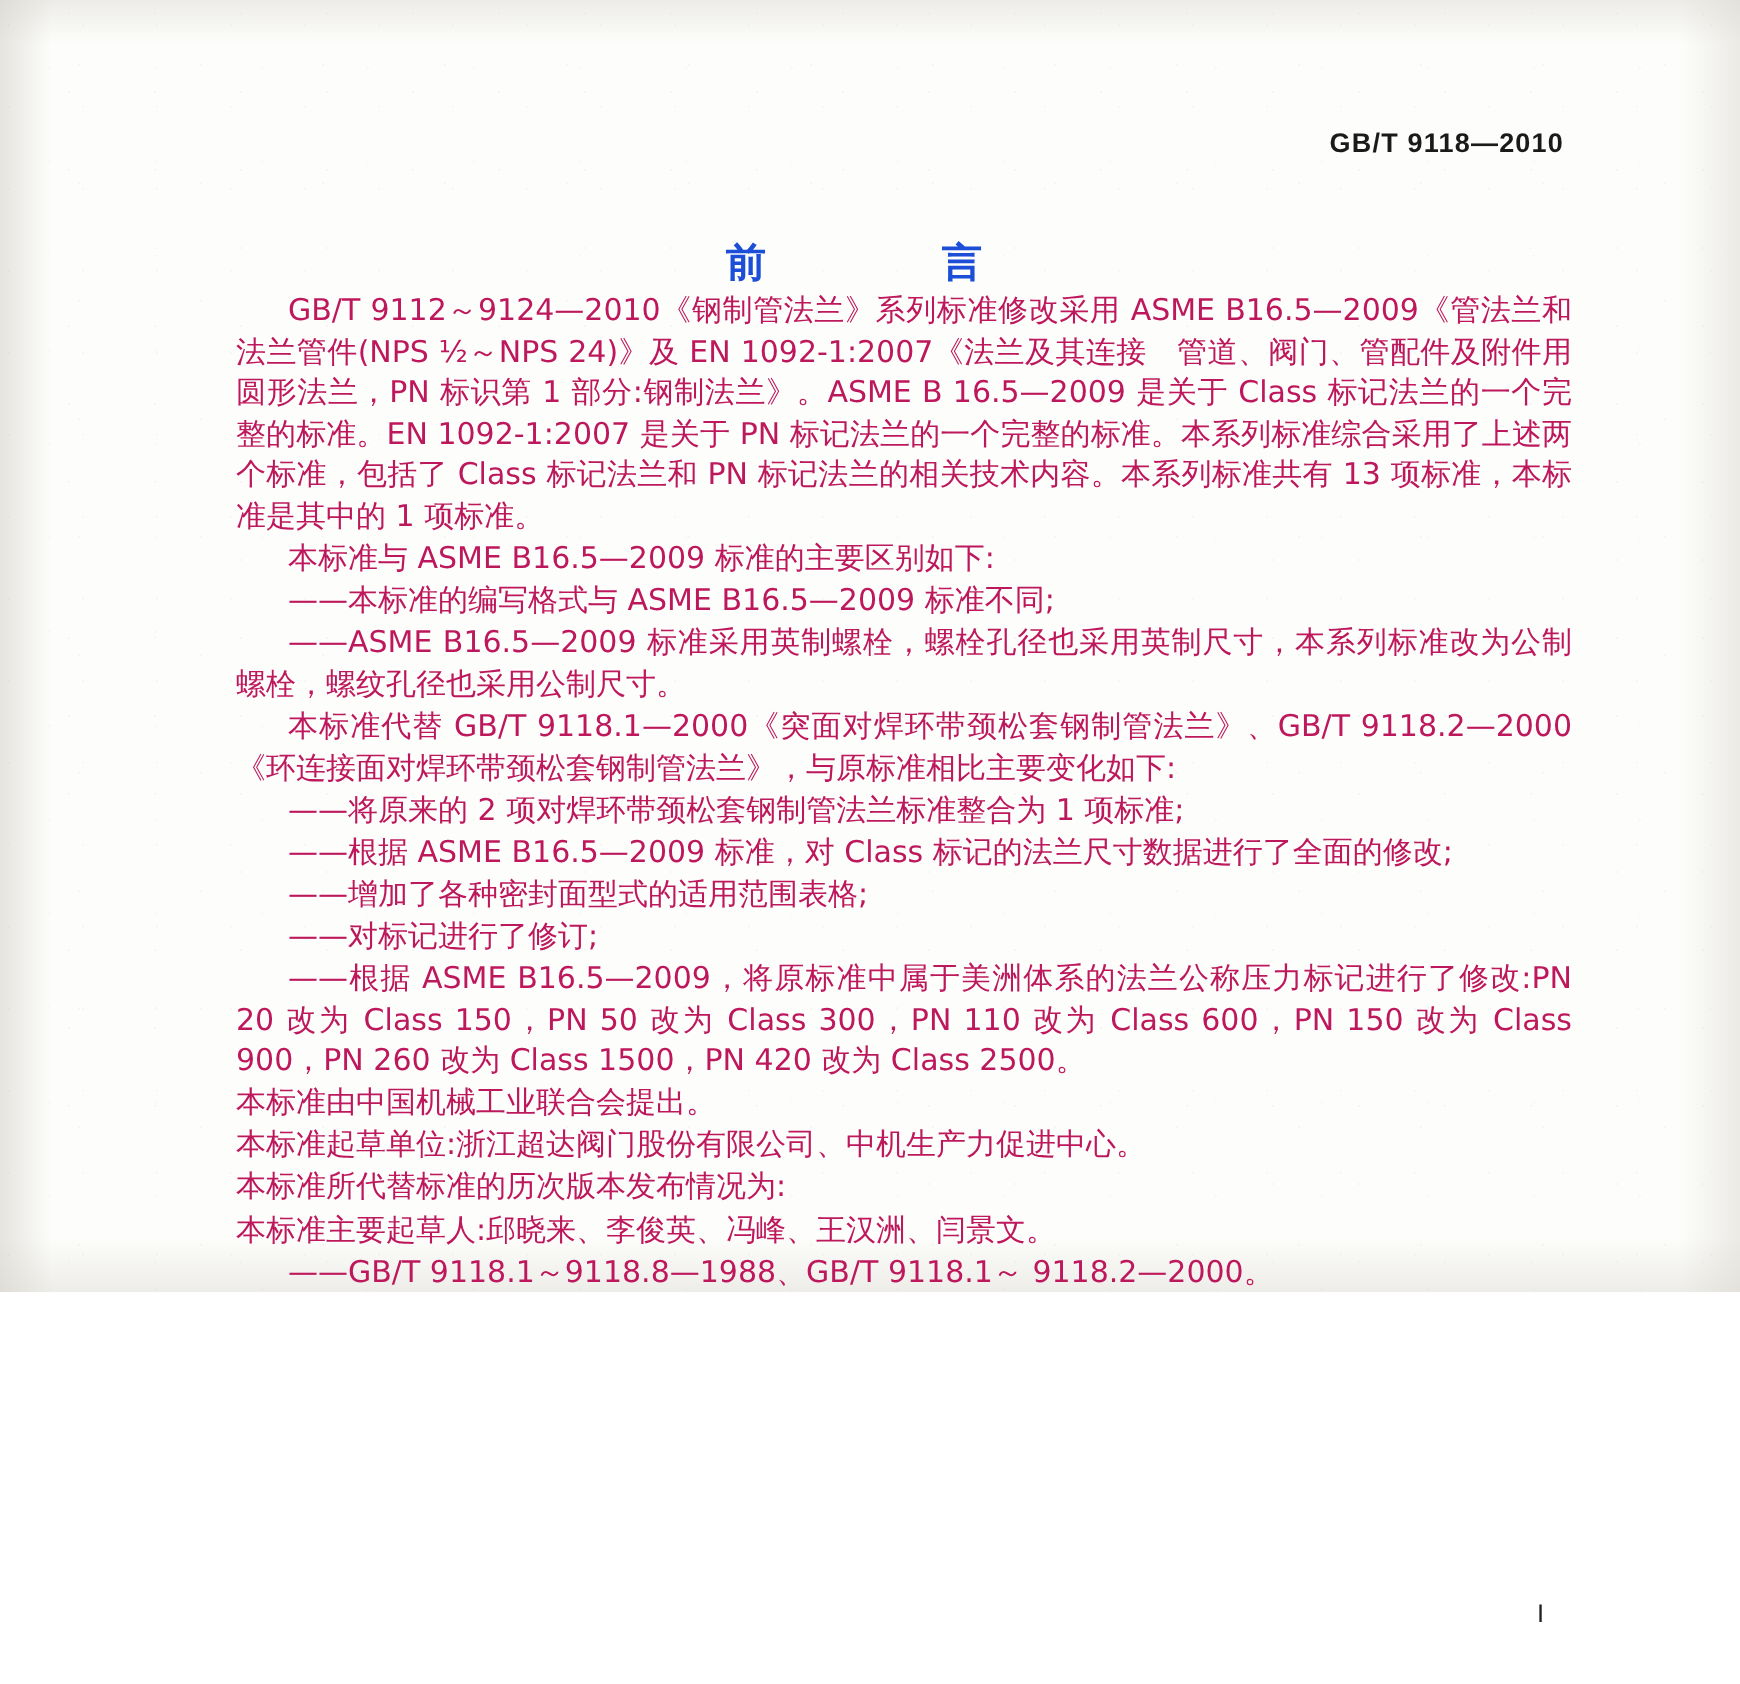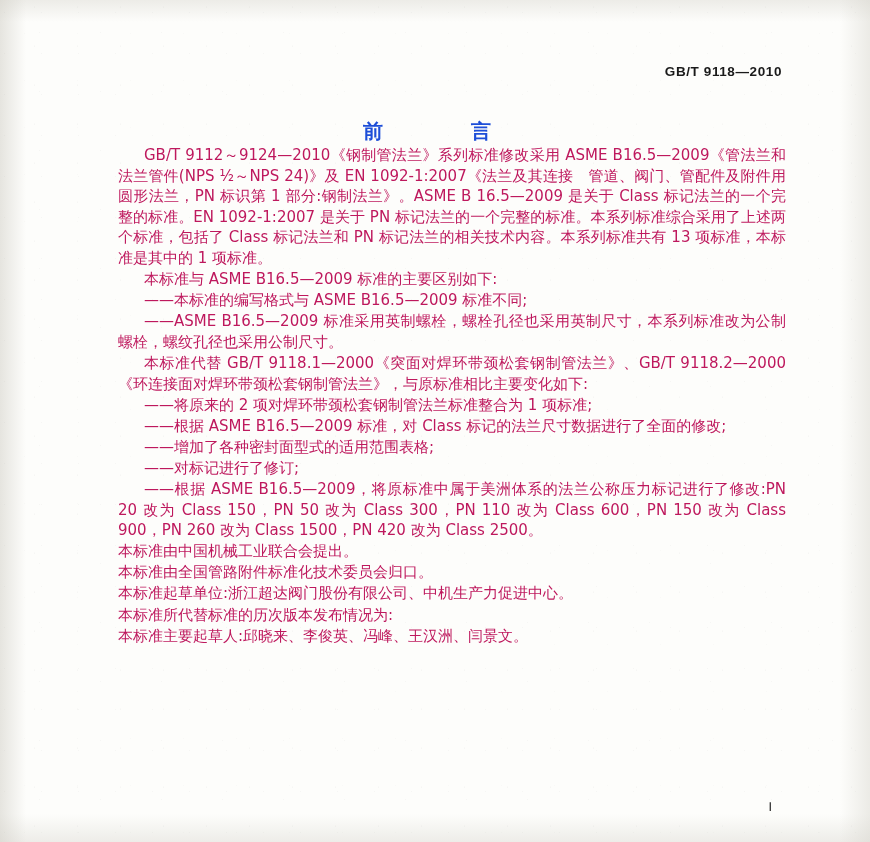--- a/index.html
+++ b/index.html
@@ -11,21 +11,21 @@
     width: 870px;
     height: 842px;
     font-family: "Liberation Serif", serif;
     position: relative;
     overflow: hidden;
   }
   .page {
     position: absolute;
     left: 0; top: 0;
     width: 870px;
-    height: 842px;
+    height: 646px;
     background: #fdfdfb;
   }
   
   .scan-shade {
     position: absolute;
     left: 0; top: 0; right: 0; bottom: 0;
     background:
       linear-gradient(to right, rgba(210,208,200,0.55) 0px, rgba(255,255,255,0) 26px),
       linear-gradient(to left, rgba(214,212,204,0.45) 0px, rgba(255,255,255,0) 30px),
       linear-gradient(to bottom, rgba(212,210,202,0.40) 0px, rgba(255,255,255,0) 22px),
@@ -122,23 +122,23 @@
       <p class="para indent2">本标准与 ASME B16.5—2009 标准的主要区别如下:</p>
       <p class="para dash">——本标准的编写格式与 ASME B16.5—2009 标准不同;</p>
       <p class="para dash">——ASME B16.5—2009 标准采用英制螺栓，螺栓孔径也采用英制尺寸，本系列标准改为公制螺栓，螺纹孔径也采用公制尺寸。</p>
       <p class="para indent2">本标准代替 GB/T 9118.1—2000《突面对焊环带颈松套钢制管法兰》、GB/T 9118.2—2000《环连接面对焊环带颈松套钢制管法兰》，与原标准相比主要变化如下:</p>
       <p class="para dash">——将原来的 2 项对焊环带颈松套钢制管法兰标准整合为 1 项标准;</p>
       <p class="para dash">——根据 ASME B16.5—2009 标准，对 Class 标记的法兰尺寸数据进行了全面的修改;</p>
       <p class="para dash">——增加了各种密封面型式的适用范围表格;</p>
       <p class="para dash">——对标记进行了修订;</p>
       <p class="para dash">——根据 ASME B16.5—2009，将原标准中属于美洲体系的法兰公称压力标记进行了修改:PN 20 改为 Class 150，PN 50 改为 Class 300，PN 110 改为 Class 600，PN 150 改为 Class 900，PN 260 改为 Class 1500，PN 420 改为 Class 2500。</p>
       <p class="para indent1">本标准由中国机械工业联合会提出。</p>
-      <p class="para indent1">本标准由全国管路附件标准化技术委员会归口。</p>
       <p class="para indent1">本标准起草单位:浙江超达阀门股份有限公司、中机生产力促进中心。</p>
       <p class="para indent1">本标准所代替标准的历次版本发布情况为:</p>
       <p class="para indent1">本标准主要起草人:邱晓来、李俊英、冯峰、王汉洲、闫景文。</p>
+      <p class="para dash">——GB/T 9118.1～9118.8—1988、GB/T 9118.1～ 9118.2—2000。</p>
     </div>
 
     <div class="page-number">Ⅰ</div>
   </div>
 
   <div class="noise"></div>
 </div>
 
 </body></html>

